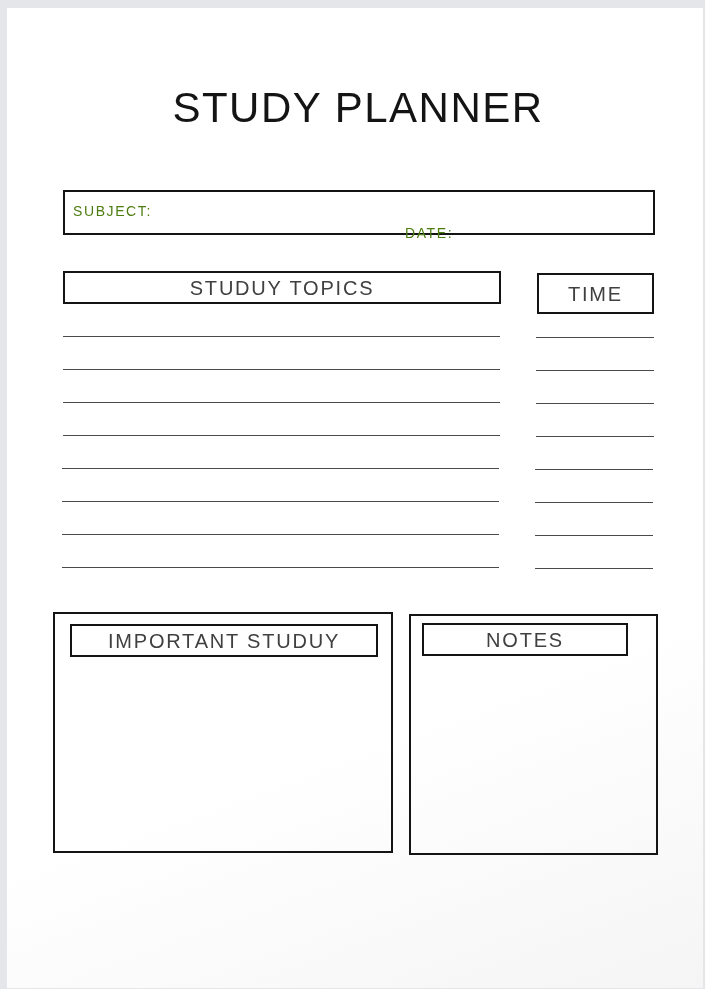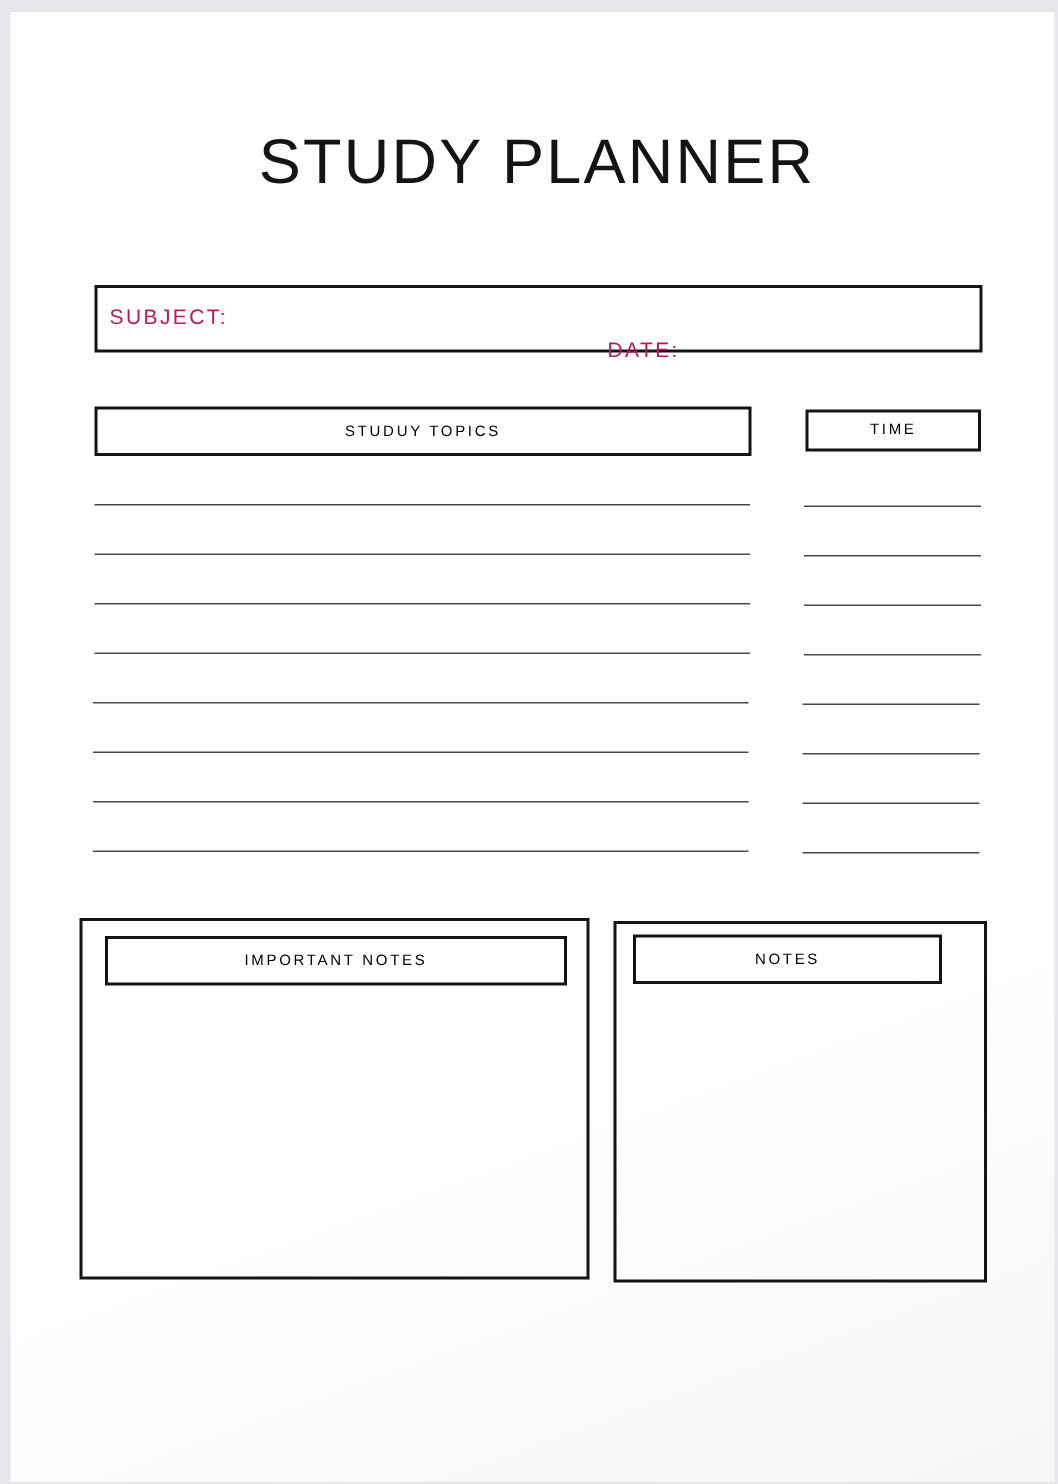--- a/index.html
+++ b/index.html
@@ -19,49 +19,49 @@
       position: absolute; left: 0; top: 84px; width: 716px;
       text-align: center;
       font-size: 42px; letter-spacing: 1.5px; font-weight: 400;
       color: #141414;
     }
     .box {
       position: absolute; border: 2px solid #141414; box-sizing: border-box; background: transparent;
     }
     .label {
       position: absolute;
-      font-size: 14px; letter-spacing: 1.6px; color: #be185d;
+      font-size: 14px; letter-spacing: 1.6px; color: #4d7c0f;
       white-space: nowrap;
       text-align: center;
     }
     .center-label {
       position: absolute; left: 0; right: 0; top: 50%;
       transform: translateY(-50%);
-      text-align: center; font-size: 10px; letter-spacing: 1.8px; color: #000000;
+      text-align: center; font-size: 20px; letter-spacing: 1.8px; color: #404040;
     }
     .line {
       position: absolute; height: 0; border-top: 1.6px solid #4a4a4a;
     }
   </style>
 </head>
 <body>
 
 <div class="paper"></div>
 
 <div class="title">STUDY PLANNER</div>
 
 <div class="box" style="left:63px; top:190px; width:592px; height:45px;"></div>
 <div class="label" style="left:73px; top:203px;">SUBJECT:</div>
 <div class="label" style="left:405px; top:205px;margin-top:20px;">DATE:</div>
 
 <div class="box" style="left:63px; top:271px; width:438px; height:33px;">
   <div class="center-label">STUDUY TOPICS</div>
 </div>
 
-<div class="box" style="left:537px; top:273px; width:117px; height:28px;">
+<div class="box" style="left:537px; top:273px; width:117px; height:41px;">
   <div class="center-label">TIME</div>
 </div>
 
 <div>
   <div class="line" style="left:63px; top:336px; width:437px;"></div>
   <div class="line" style="left:63px; top:369px; width:437px;"></div>
   <div class="line" style="left:63px; top:402px; width:437px;"></div>
   <div class="line" style="left:63px; top:435px; width:437px;"></div>
   <div class="line" style="left:62px; top:468px; width:437px;"></div>
   <div class="line" style="left:62px; top:501px; width:437px;"></div>
@@ -75,19 +75,19 @@
   <div class="line" style="left:536px; top:403px; width:118px;"></div>
   <div class="line" style="left:536px; top:436px; width:118px;"></div>
   <div class="line" style="left:535px; top:469px; width:118px;"></div>
   <div class="line" style="left:535px; top:502px; width:118px;"></div>
   <div class="line" style="left:535px; top:535px; width:118px;"></div>
   <div class="line" style="left:535px; top:568px; width:118px;"></div>
 </div>
 
 <div class="box" style="left:53px; top:612px; width:340px; height:241px;"></div>
 <div class="box" style="left:70px; top:624px; width:308px; height:33px;">
-  <div class="center-label">IMPORTANT NOTES</div>
+  <div class="center-label">IMPORTANT STUDUY</div>
 </div>
 
 <div class="box" style="left:409px; top:614px; width:249px; height:241px;"></div>
 <div class="box" style="left:422px; top:623px; width:206px; height:33px;">
   <div class="center-label">NOTES</div>
 </div>
 
 </body></html>

